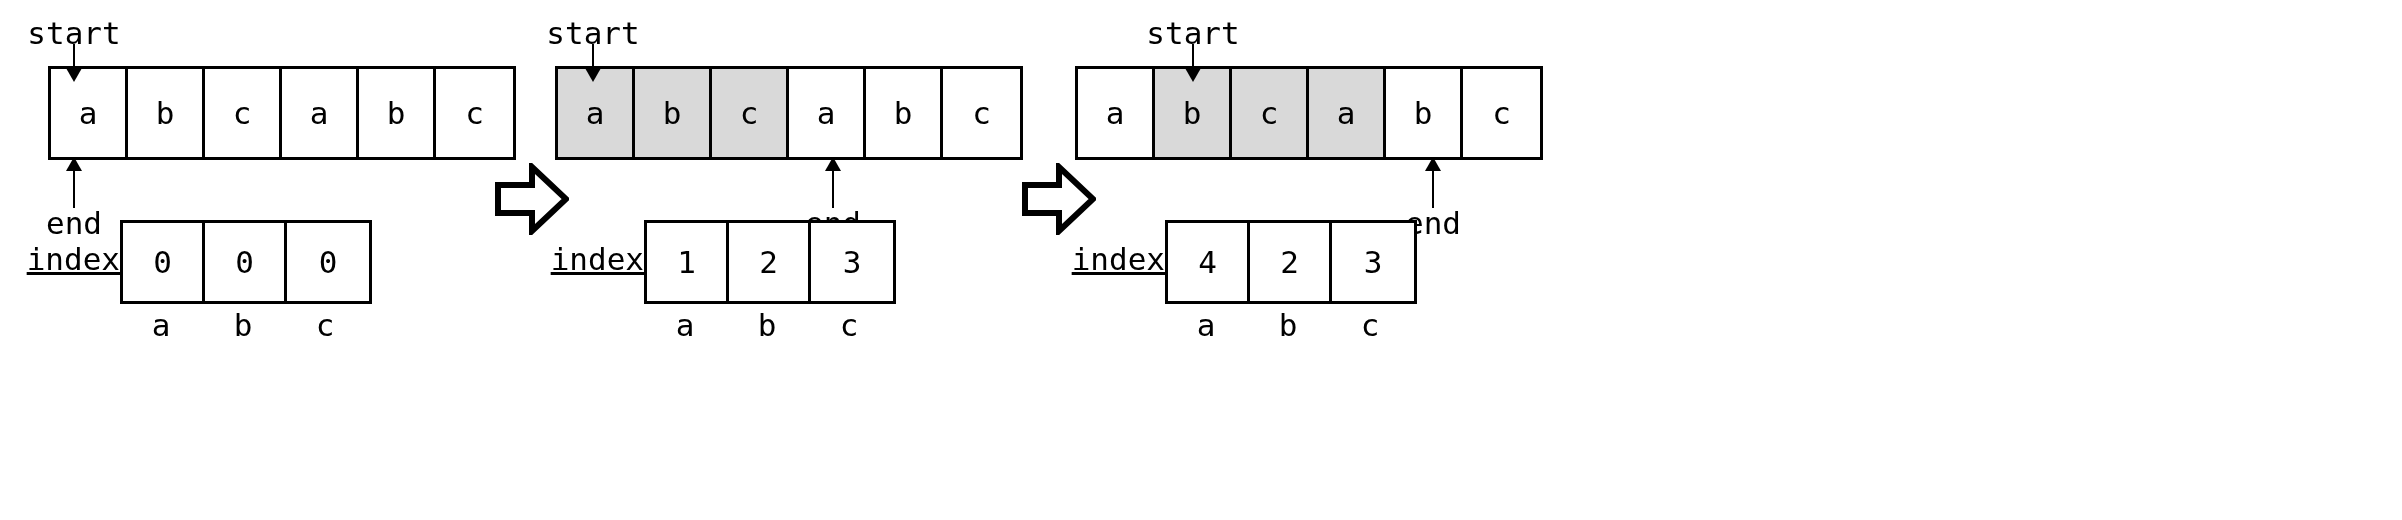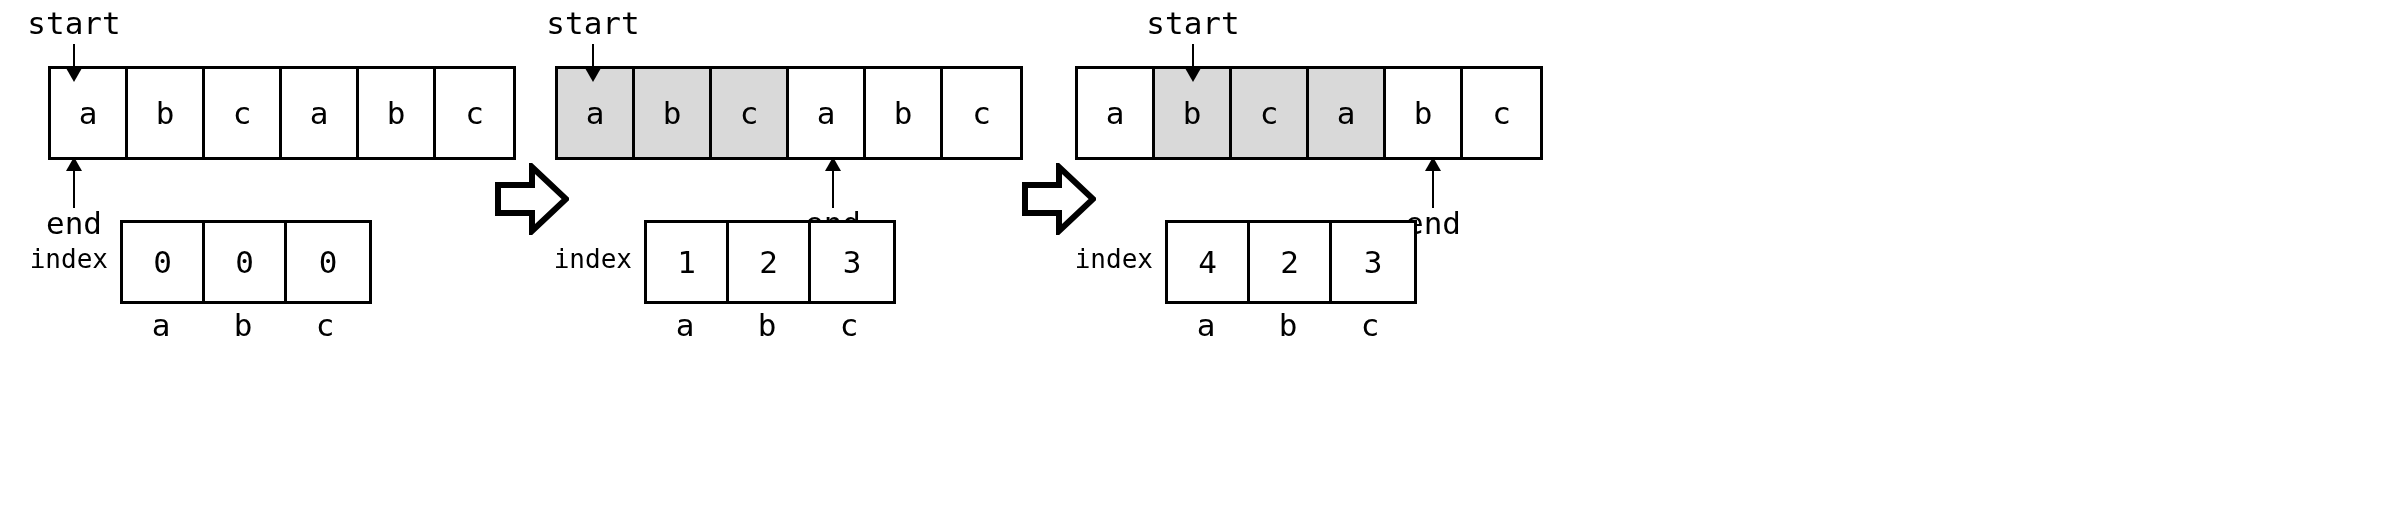--- a/index.html
+++ b/index.html
@@ -71,40 +71,40 @@
   }
   .ptr .head {
     position: absolute;
     left: -8px;
     width: 0;
     height: 0;
     border-left: 8px solid transparent;
     border-right: 8px solid transparent;
   }
   
-  .ptr.down .lbl  { top: 2px; }
+  .ptr.down .lbl  { top: 12px; }
   .ptr.down .shaft{ top: 38px; height: 26px; }
   .ptr.down .head { top: 62px; border-top: 14px solid #000; }
   
   .ptr.up .head   { top: 0px; border-bottom: 14px solid #000; }
   .ptr.up .shaft  { top: 13px; height: 38px; }
   .ptr.up .lbl    { top: 51px; }
 
   
   .index-group { position: absolute; }
   .index-label {
     position: absolute;
     right: 100%;
     top: 0;
     height: 78px;
     display: flex;
     align-items: center;
-    padding-right: 12px;
-    font-size: 26px;
+    font-size: 31px;
     white-space: nowrap;
+    text-decoration: underline;
   }
   .index-table {
     display: flex;
     border: 3px solid #000;
     box-sizing: border-box;
     background: #fff;
   }
   .icell {
     width: 82px;
     height: 78px;

